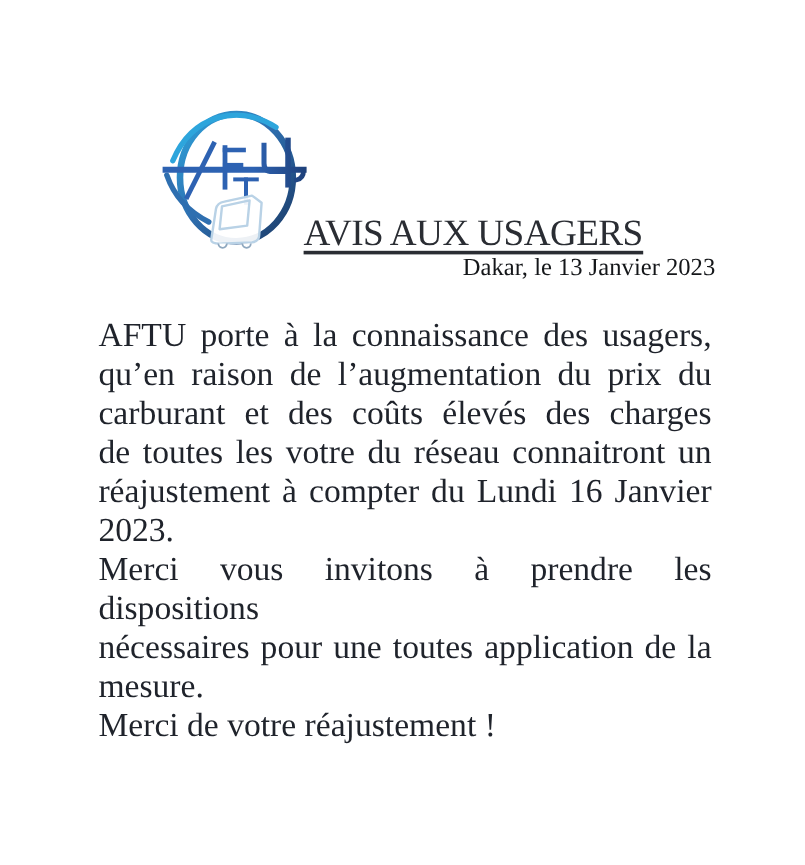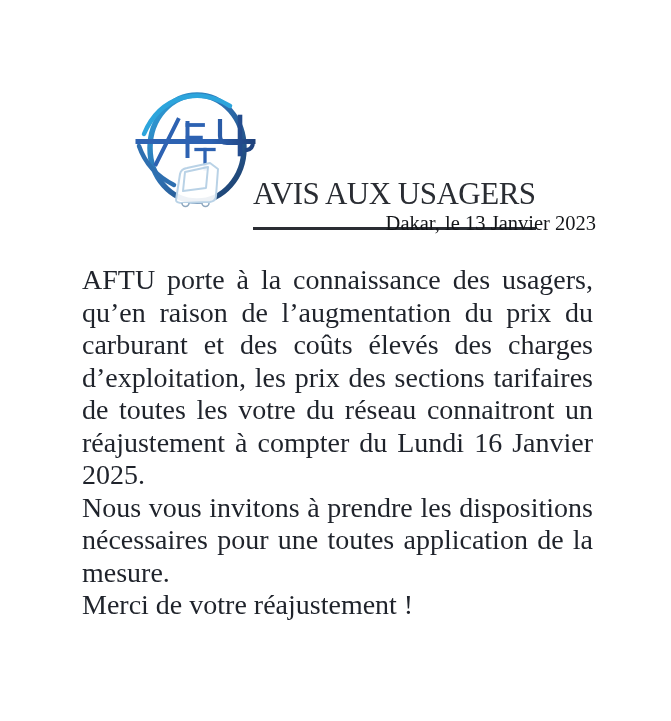--- a/index.html
+++ b/index.html
@@ -24,21 +24,21 @@
     overflow: visible;
   }
   .title {
     position: absolute;
     left: 253px;
     top: 178px;
     font-size: 31px;
     line-height: 31px;
     letter-spacing: -0.5px;
     color: var(--title-color, #2a2d33);
-    padding-bottom: 18px;
+    padding-bottom: 0;
     border-bottom: 3px solid var(--title-color, #2a2d33);
     white-space: nowrap;
     text-align: right;
   }
   .dateline {
     position: absolute;
     right: 75px;
     top: 213px;
     font-size: 20.5px;
     line-height: 21px;
@@ -114,23 +114,22 @@
   </svg>
 
   <div class="title">AVIS AUX USAGERS</div>
 
   <div class="dateline">Dakar, le 13 Janvier 2023</div>
 
   <div class="body-text">
     <div class="bline j">AFTU porte à la connaissance des usagers,</div>
     <div class="bline j">qu’en raison de l’augmentation du prix du</div>
     <div class="bline j">carburant et des coûts élevés des charges</div>
-    <div class="bline j">d’exploitation, les prix des sections tarifaires</div>
     <div class="bline j">de toutes les votre du réseau connaitront un</div>
     <div class="bline j">réajustement à compter du Lundi 16 Janvier</div>
-    <div class="bline">2025.</div>
-    <div class="bline j">Nous vous invitons à prendre les dispositions</div>
+    <div class="bline">2023.</div>
+    <div class="bline j">Merci vous invitons à prendre les dispositions</div>
     <div class="bline j">nécessaires pour une toutes application de la</div>
     <div class="bline">mesure.</div>
     <div class="bline">Merci de votre réajustement !</div>
   </div>
 
 </div>
 
 </body></html>

